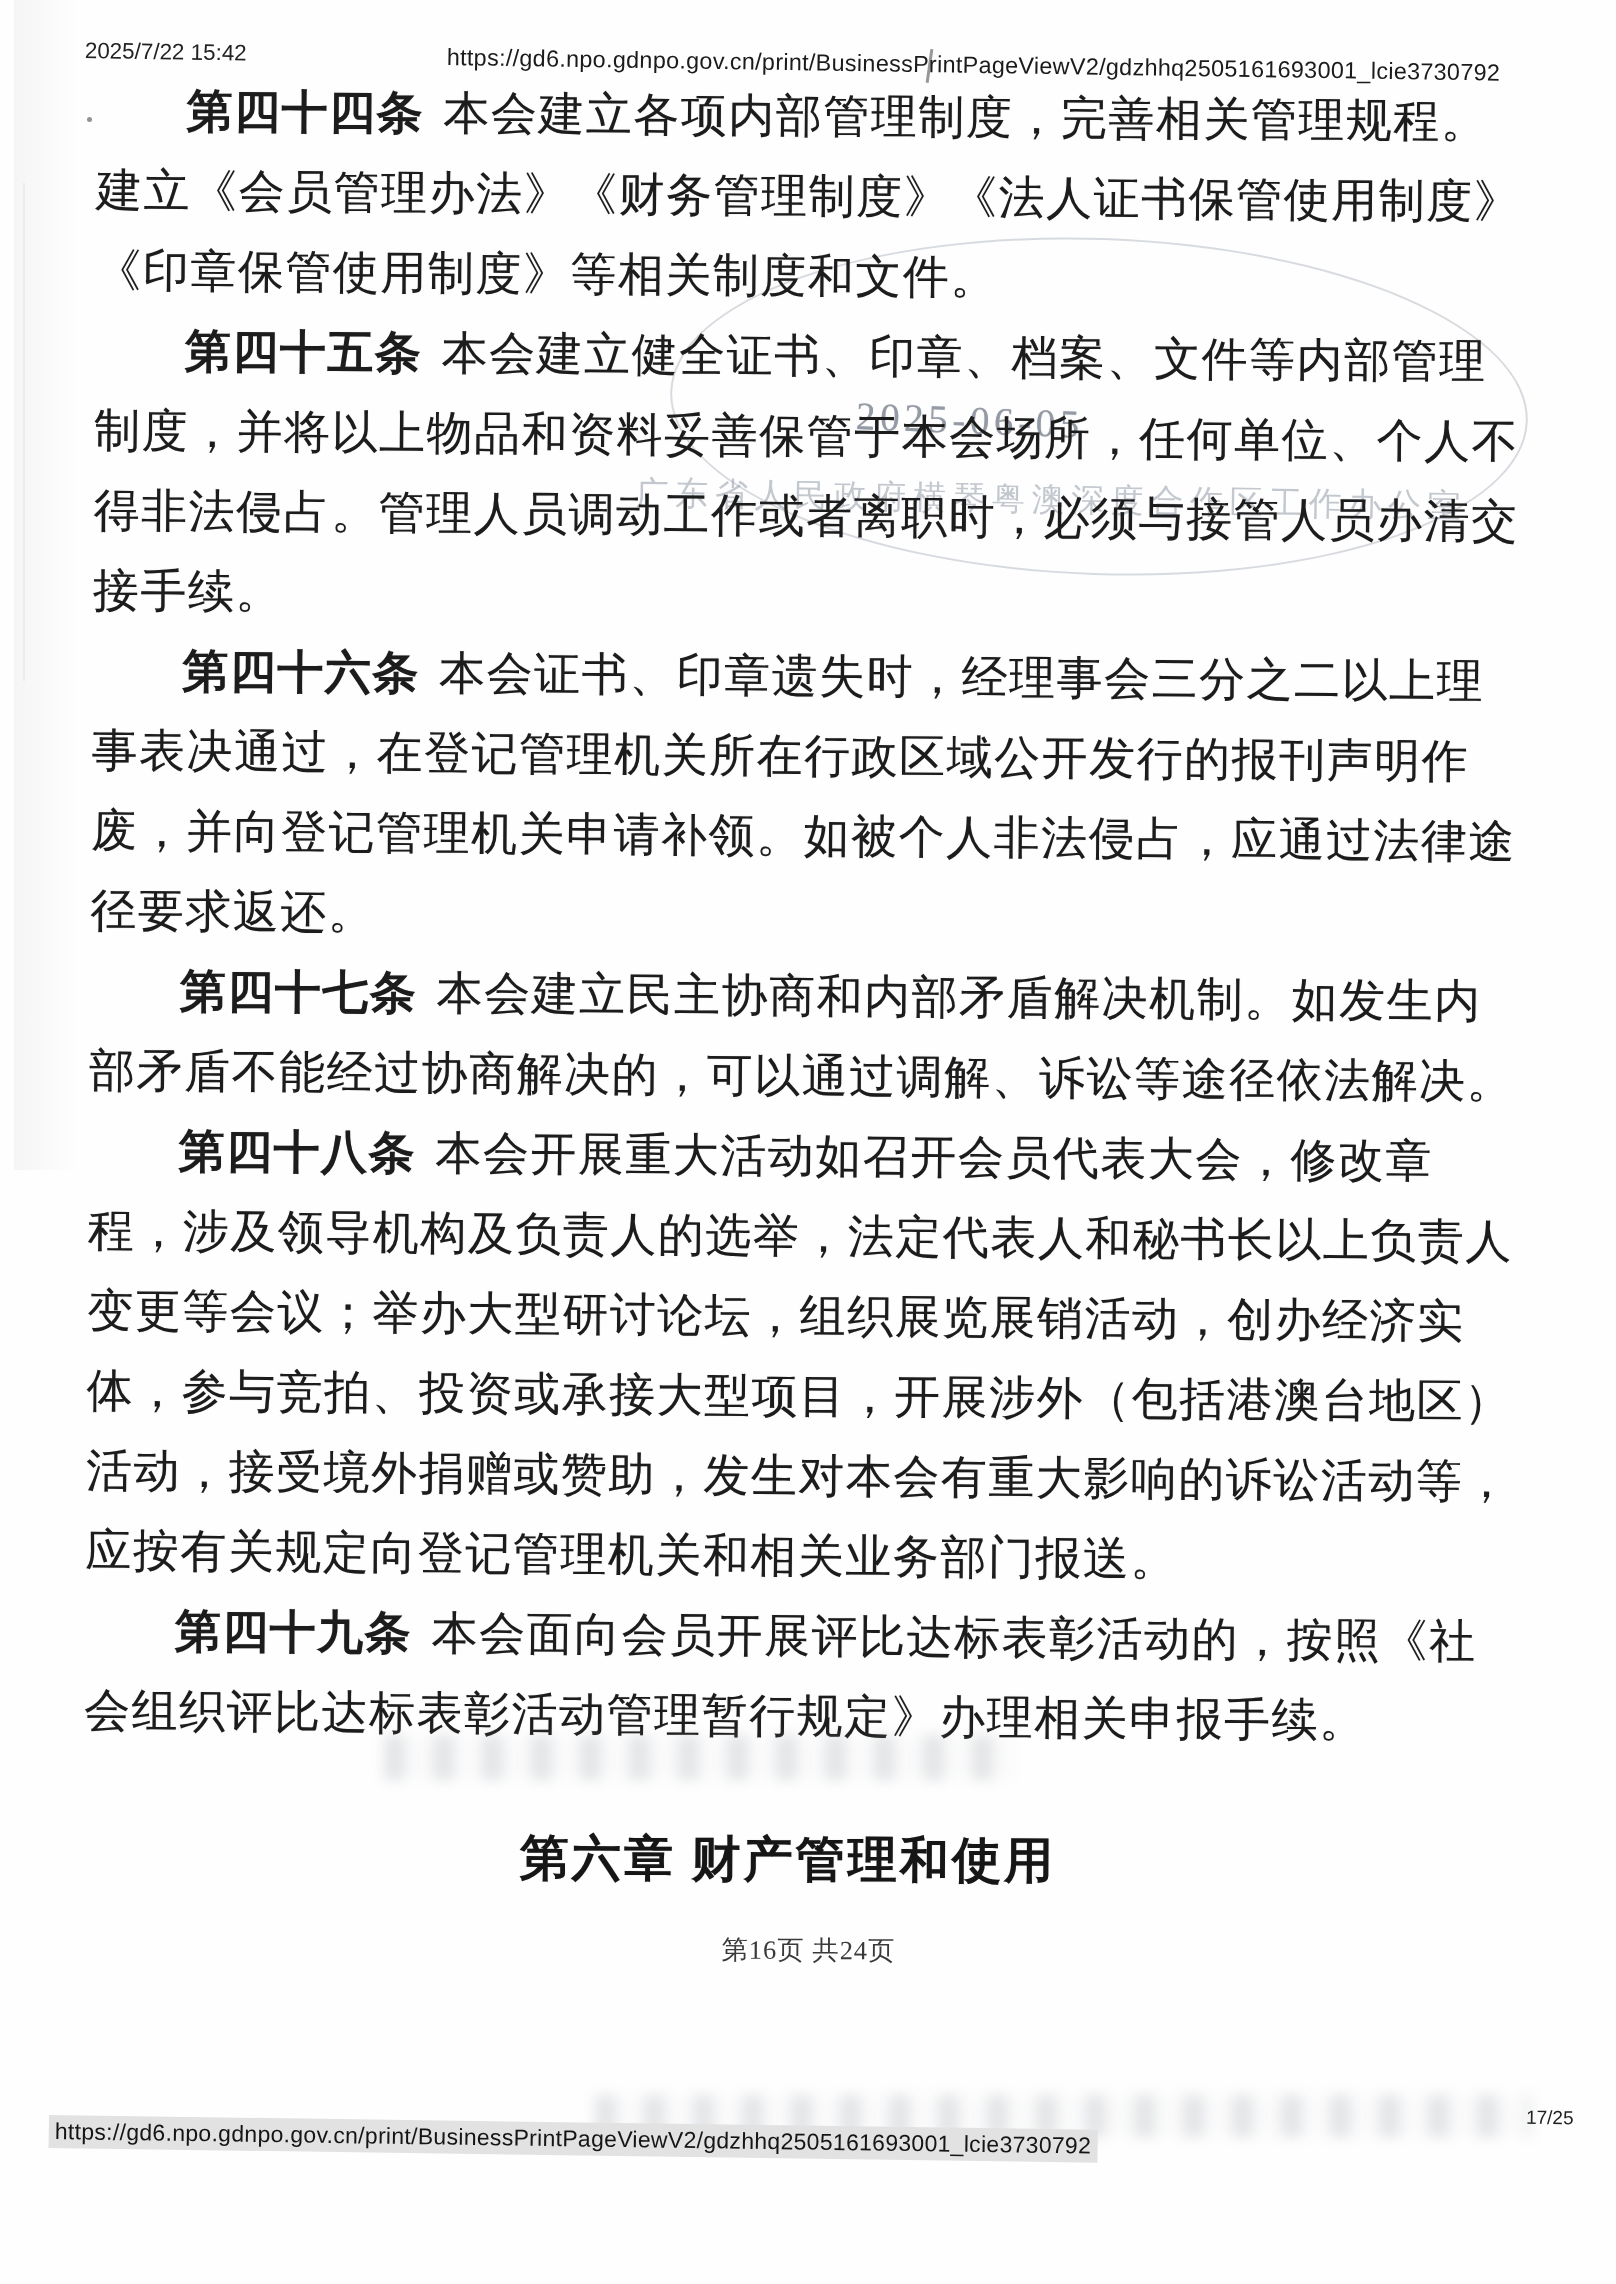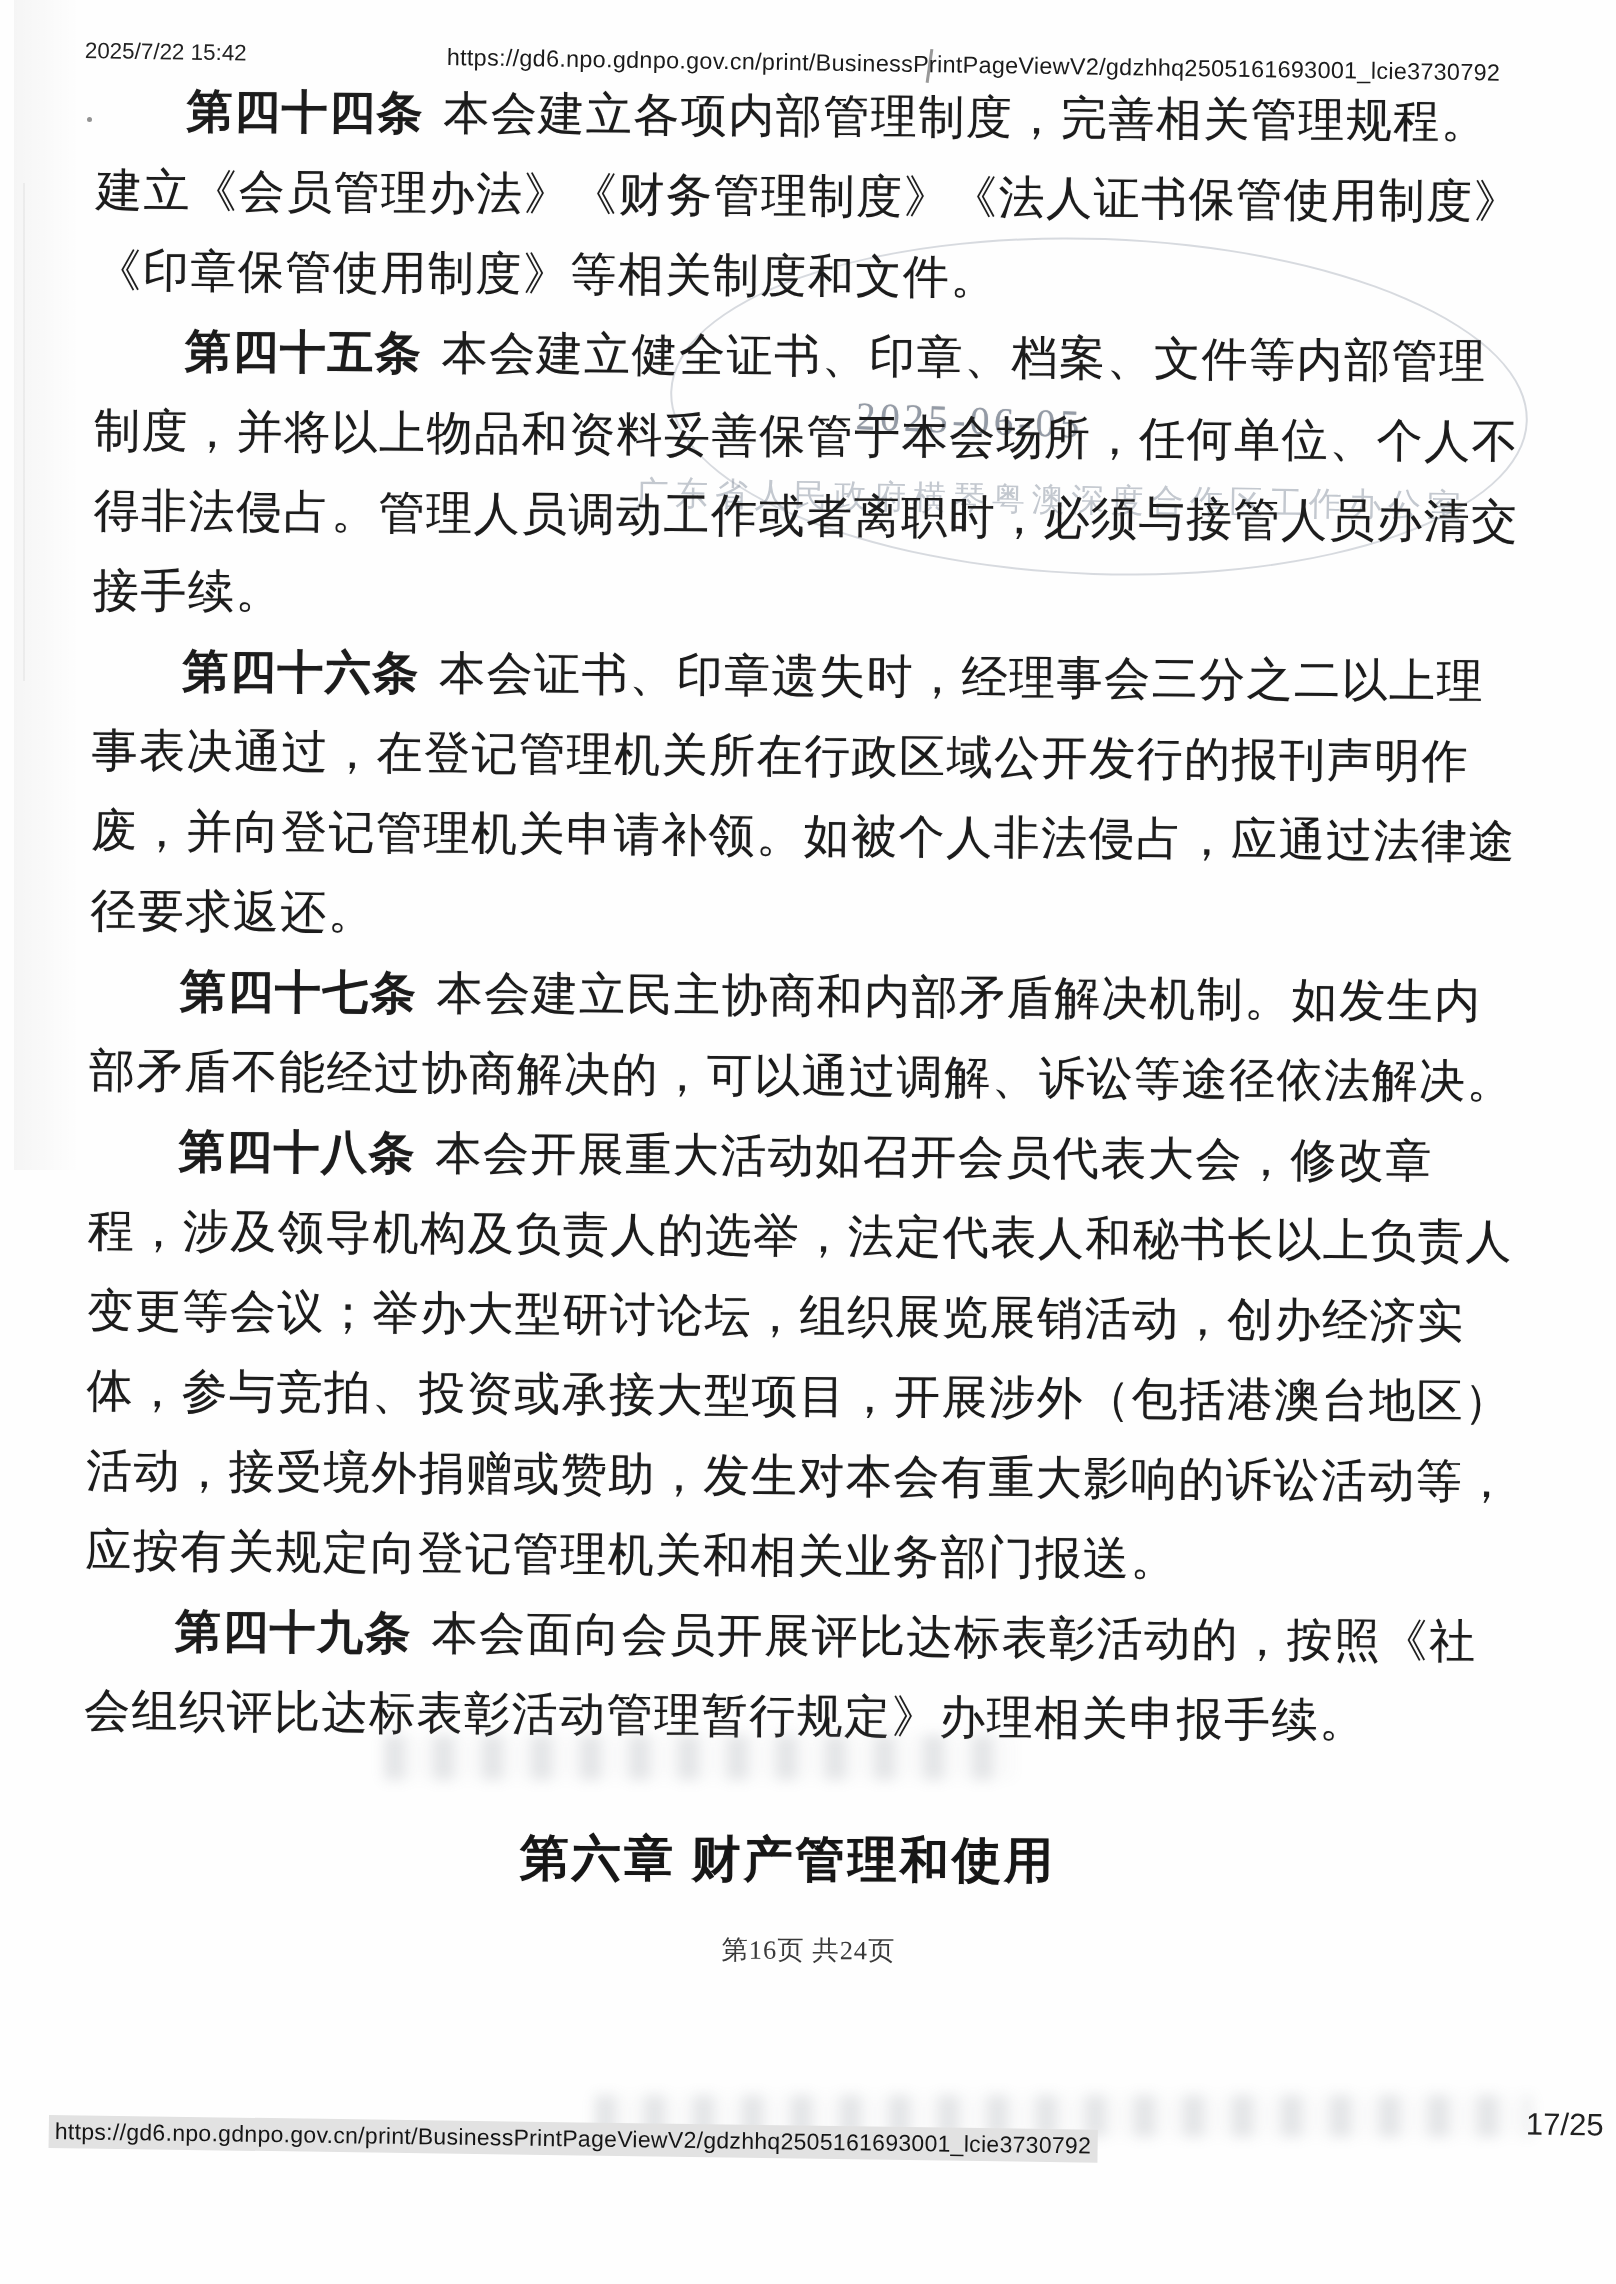--- a/index.html
+++ b/index.html
@@ -51,21 +51,21 @@
     color:rgba(146,154,168,.55);transform:rotate(0.9deg);transform-origin:left top;white-space:nowrap;
   }
   
   .ftr-url{
     position:absolute;left:49px;top:2115px;font-size:23px;letter-spacing:0.3px;
     font-family:"Liberation Sans","DejaVu Sans",sans-serif;color:#151515;
     background:#e2e2e2;padding:3.1px 6.1px;white-space:nowrap;
     transform:rotate(0.8deg);transform-origin:left top;
   }
   .ftr-page{
-    position:absolute;left:1526px;top:2107px;font-size:31px;
+    position:absolute;left:1526px;top:2107px;font-size:19px;
     font-family:"Liberation Sans","DejaVu Sans",sans-serif;color:#222;
     transform:rotate(0.8deg);
   }
   
   .edgeband{position:absolute;left:14.2px;top:0;width:66px;height:1170px;
     background:linear-gradient(90deg,rgba(0,0,0,.035),rgba(0,0,0,0));}
   .streak{position:absolute;left:23.4px;top:183px;width:1.5px;height:498px;background:rgba(60,60,60,.06);}
   .dot1{position:absolute;left:87px;top:117px;width:5.1px;height:5.1px;border-radius:50%;background:rgba(40,40,40,.5);}
   .tick{position:absolute;left:928px;top:49px;width:3.1px;height:34px;background:rgba(50,50,50,.5);transform:rotate(8deg);}
   .smudge{position:absolute;filter:blur(6.6px);opacity:.45;

